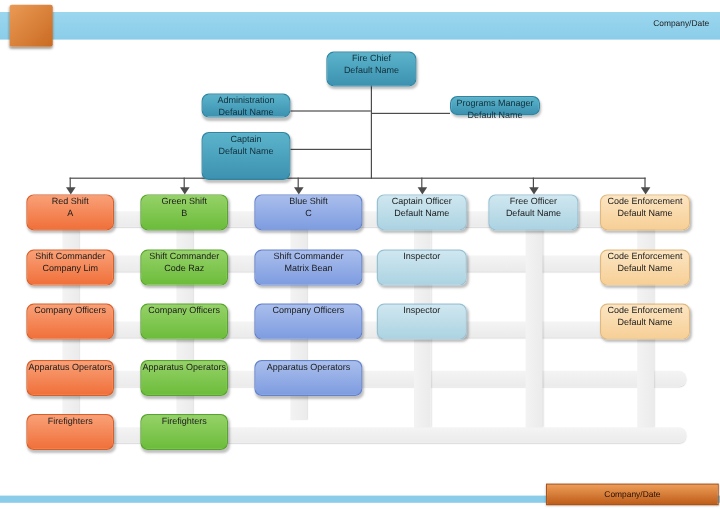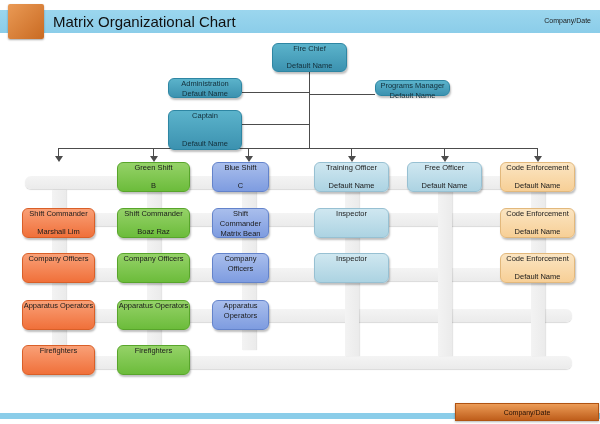--- a/index.html
+++ b/index.html
@@ -29,50 +29,49 @@
   .stripe.s2{left:242px;height:160px}.stripe.s3{left:345px;height:166px}
   .stripe.s4{left:438px;height:166px}.stripe.s5{left:531px;height:166px}
 
   
   .hline,.vline{position:absolute;background:#4c4c4c;}
   .hline{height:1px}.vline{width:1px}
   .arrow{position:absolute;width:0;height:0;border-left:4px solid transparent;
          border-right:4px solid transparent;border-top:6px solid #4c4c4c;}
 
   
-  .node{position:absolute;display:flex;flex-direction:column;align-items:center;justify-content:space-between;
+  .node{position:absolute;display:flex;flex-direction:column;align-items:center;justify-content:flex-start;
         border-radius:6px;border:1px solid;box-sizing:border-box;text-align:center;
         font-size:7.5px;line-height:1.3;color:#1b1b1b;box-shadow:1px 2px 2px rgba(0,0,0,.25);}
   .teal  {background:linear-gradient(#5bb3cb,#3c92b0);border-color:#2e86a3;color:#132f3a;}
   .orange{background:linear-gradient(#f9a077,#f0703a);border-color:#d95f28;}
   .green {background:linear-gradient(#95d268,#6cbc3b);border-color:#58a52b;}
   .blue  {background:linear-gradient(#a9beec,#7e9ce0);border-color:#6383cb;}
   .ltblue{background:linear-gradient(#cfe7f0,#acd3e2);border-color:#97c0d2;}
   .tan   {background:linear-gradient(#fbe5c2,#f7cf96);border-color:#e2b87c;}
 
   
-  .c0{left:22px;width:73px}.c1{left:117px;width:73px}.c2{left:212px;width:57px}
+  .c0{left:22px;width:73px}.c1{left:117px;width:73px}.c2{left:212px;width:90px}
   .c3{left:314px;width:75px}.c4{left:407px;width:75px}.c5{left:500px;width:75px}
   .r0{top:162px;height:30px}.r1{top:208px;height:30px}.r2{top:253px;height:30px}
   .r3{top:300px;height:30px}.r4{top:345px;height:30px}
 
   
   .fire-chief{left:272px;top:43px;width:75px;height:29px}
   .administration{left:168px;top:78px;width:74px;height:20px}
   .captain{left:168px;top:110px;width:74px;height:40px}
   .programs-manager{left:375px;top:80px;width:75px;height:16px}
 </style>
 </head>
 <body>
 
 <div class="canvas">
 
   <div class="top-bar"></div>
   <div class="logo-square"></div>
-  <div class="title">Matrix Organizational Chart</div>
   <div class="top-company">Company/Date</div>
 
   <div class="vline" style="left:309px;top:71px;height:78px"></div>
   <div class="hline" style="left:242px;top:92px;width:67px"></div>
   <div class="hline" style="left:310px;top:94px;width:65px"></div>
   <div class="hline" style="left:242px;top:124px;width:67px"></div>
   <div class="hline" style="left:58px;top:148px;width:480px"></div>
   <div class="vline" style="left:58px;top:148px;height:9px"></div>
   <div class="vline" style="left:153px;top:148px;height:9px"></div>
   <div class="vline" style="left:248px;top:148px;height:9px"></div>
@@ -108,48 +107,52 @@
   </div>
   <div class="node teal captain">
     <span>Captain</span>
     <span>Default Name</span>
   </div>
   <div class="node teal programs-manager">
     <span>Programs Manager</span>
     <span>Default Name</span>
   </div>
 
+  <div class="node orange c0 r0">
+    <span>Red Shift</span>
+    <span>A</span>
+  </div>
   <div class="node green c1 r0">
     <span>Green Shift</span>
     <span>B</span>
   </div>
   <div class="node blue c2 r0">
     <span>Blue Shift</span>
     <span>C</span>
   </div>
   <div class="node ltblue c3 r0">
-    <span>Training Officer</span>
+    <span>Captain Officer</span>
     <span>Default Name</span>
   </div>
   <div class="node ltblue c4 r0">
     <span>Free Officer</span>
     <span>Default Name</span>
   </div>
   <div class="node tan c5 r0">
     <span>Code Enforcement</span>
     <span>Default Name</span>
   </div>
 
   <div class="node orange c0 r1">
     <span>Shift Commander</span>
-    <span>Marshall Lim</span>
+    <span>Company Lim</span>
   </div>
   <div class="node green c1 r1">
     <span>Shift Commander</span>
-    <span>Boaz Raz</span>
+    <span>Code Raz</span>
   </div>
   <div class="node blue c2 r1">
     <span>Shift Commander</span>
     <span>Matrix Bean</span>
   </div>
   <div class="node ltblue c3 r1">
     <span>Inspector</span>
   </div>
   <div class="node tan c5 r1">
     <span>Code Enforcement</span>

